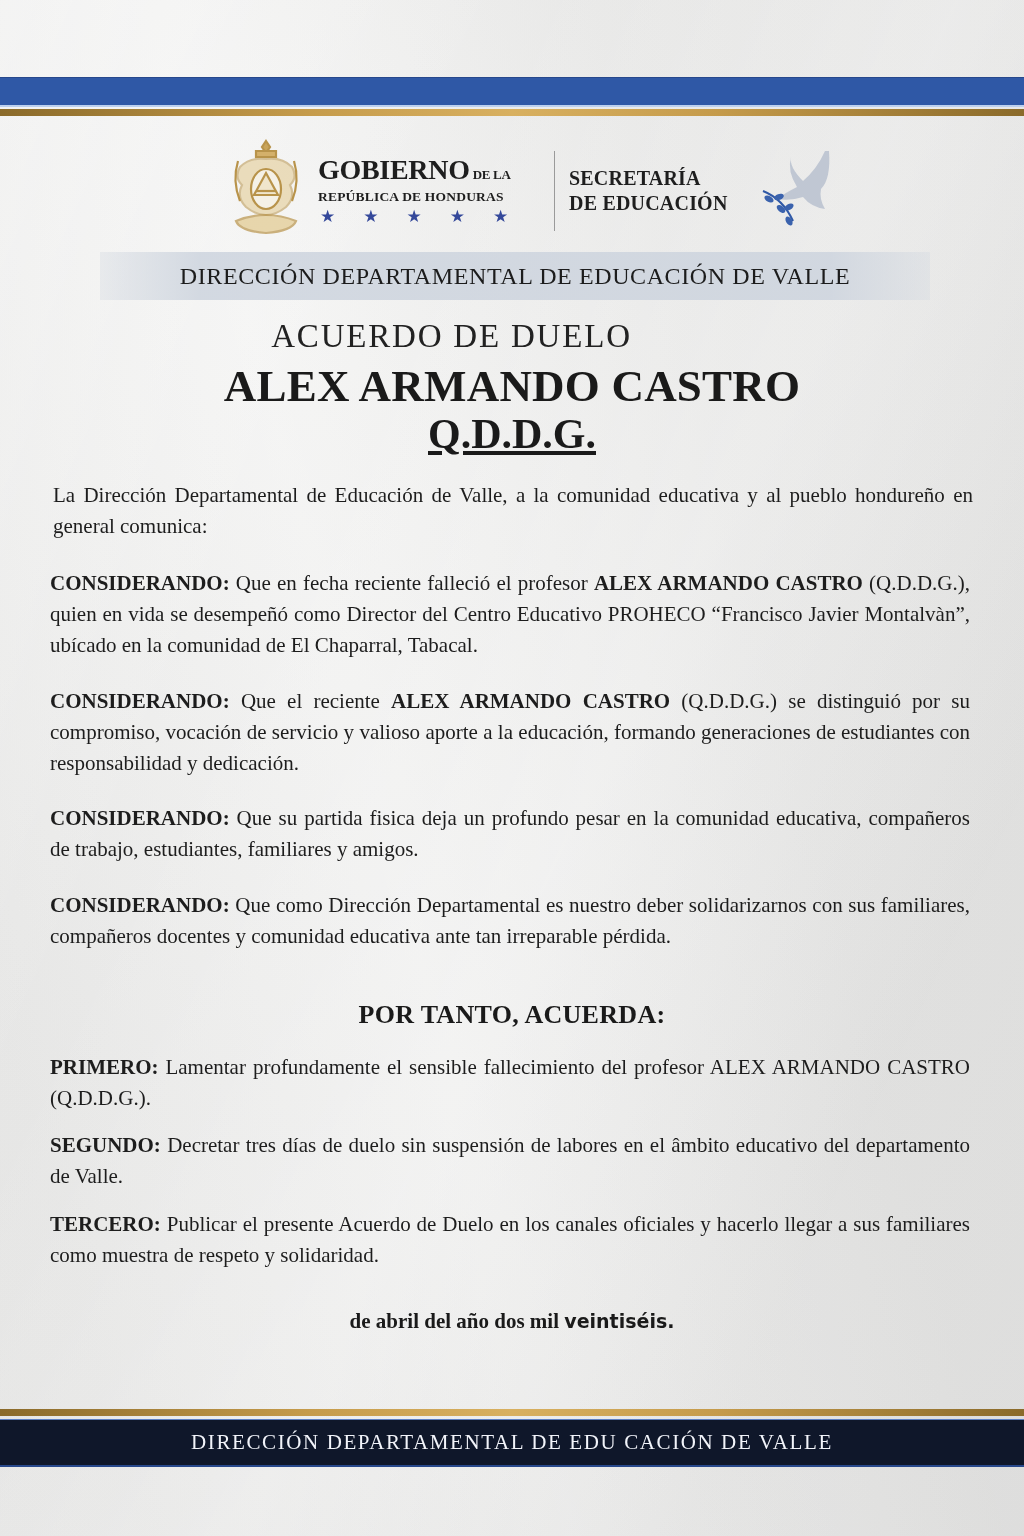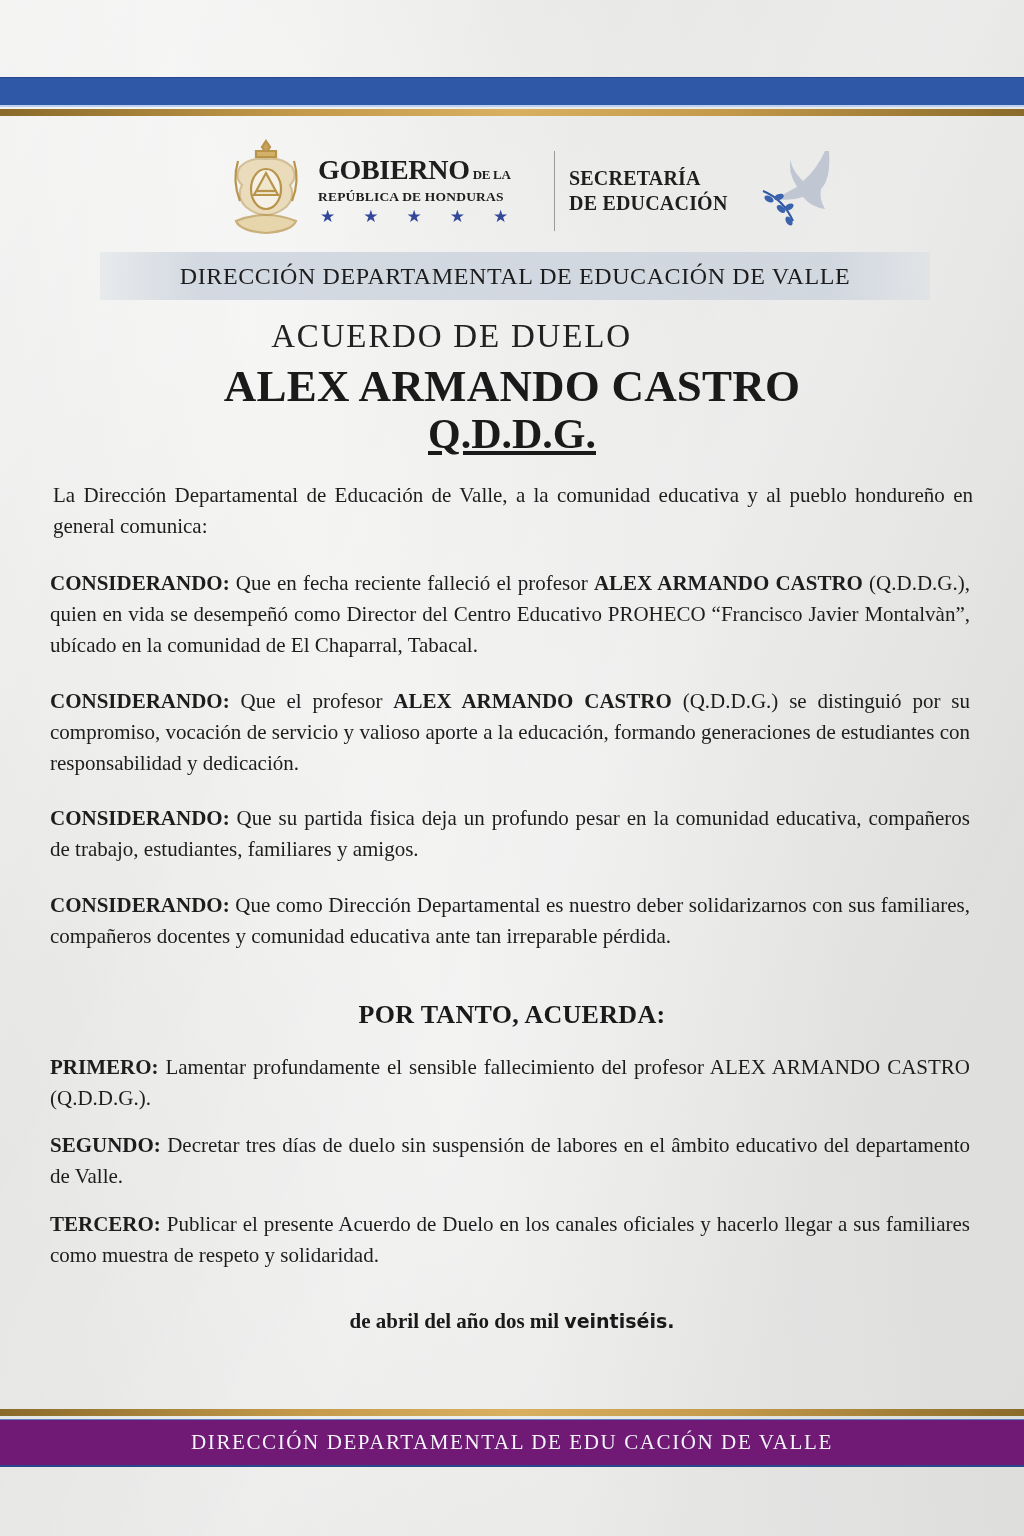--- a/index.html
+++ b/index.html
@@ -12,21 +12,21 @@
   .texture { position:absolute; inset:0; pointer-events:none;
     background:
       linear-gradient(115deg, rgba(255,255,255,0.35) 0%, rgba(0,0,0,0) 30%, rgba(255,255,255,0.25) 55%, rgba(0,0,0,0.02) 80%),
       linear-gradient(75deg, rgba(0,0,0,0.015) 10%, rgba(255,255,255,0.2) 40%, rgba(0,0,0,0.02) 70%);
   }
   .band-top-blue { position:absolute; left:0; top:77px; width:1024px; height:27px; background:#2f58a6; border-top:1px solid #27488c; border-bottom:2px solid #bcd0ef; }
   .band-top-gold { position:absolute; left:0; top:109px; width:1024px; height:7px;
     background:linear-gradient(90deg,#8a6a2a 0%,#c59b4b 30%,#d8b060 50%,#c59b4b 70%,#8a6a2a 100%); }
   .band-bot-gold { position:absolute; left:0; top:1409px; width:1024px; height:7px;
     background:linear-gradient(90deg,#8a6a2a 0%,#c59b4b 30%,#d8b060 50%,#c59b4b 70%,#8a6a2a 100%); }
-  .band-bot-blue { position:absolute; left:0; top:1419px; width:1024px; height:45px; background:#701a75; border-top:1px solid #5d7fc0; border-bottom:2px solid #27488c;
+  .band-bot-blue { position:absolute; left:0; top:1419px; width:1024px; height:45px; background:#0f172a; border-top:1px solid #5d7fc0; border-bottom:2px solid #27488c;
     display:flex; align-items:center; justify-content:center; }
   .footer-text { color:#f2f4fa; font-size:21px; letter-spacing:1.6px; font-family:"Liberation Serif", serif; }
 
   .header { position:absolute; top:135px; left:0; width:1024px; height:110px; }
   .coat { position:absolute; left:226px; top:2px; width:80px; height:104px; }
   .gov-block { position:absolute; left:318px; top:20px; }
   .gov-title { font-weight:bold; font-size:28px; letter-spacing:-0.3px; line-height:30px; color:#1e1e1e; }
   .gov-dela { font-size:13px; font-weight:bold; margin-left:3px; }
   .gov-sub { font-weight:bold; font-size:13.5px; letter-spacing:0.2px; margin-top:-1px; color:#1e1e1e; }
   .stars { display:flex; gap:28px; margin-top:3px; margin-left:2px; color:#34489a; font-size:17px; line-height:18px; }
@@ -121,21 +121,21 @@
 <div class="title2">ALEX ARMANDO CASTRO</div>
 <div class="title3">Q.D.D.G.</div>
 
 <div class="body intro">La Dirección Departamental de Educación de Valle, a la comunidad educativa y al pueblo hondureño en general comunica:</div>
 
 <div class="body c1">
   <b>CONSIDERANDO:</b><span> Que en fecha reciente falleció el profesor </span><b>ALEX ARMANDO CASTRO</b><span> (Q.D.D.G.), quien en vida se desempeñó como Director del Centro Educativo PROHECO “Francisco Javier Montalvàn”, ubícado en la comunidad de El Chaparral, Tabacal.</span>
 </div>
 
 <div class="body c2">
-  <b>CONSIDERANDO:</b><span> Que el profesor </span><b>ALEX ARMANDO CASTRO</b><span> (Q.D.D.G.) se distinguió por su compromiso, vocación de servicio y valioso aporte a la educación, formando generaciones de estudiantes con responsabilidad y dedicación.</span>
+  <b>CONSIDERANDO:</b><span> Que el reciente </span><b>ALEX ARMANDO CASTRO</b><span> (Q.D.D.G.) se distinguió por su compromiso, vocación de servicio y valioso aporte a la educación, formando generaciones de estudiantes con responsabilidad y dedicación.</span>
 </div>
 
 <div class="body c3">
   <b>CONSIDERANDO:</b><span> Que su partida fisica deja un profundo pesar en la comunidad educativa, compañeros de trabajo, estudiantes, familiares y amigos.</span>
 </div>
 
 <div class="body c4">
   <b>CONSIDERANDO:</b><span> Que como Dirección Departamental es nuestro deber solidarizarnos con sus familiares, compañeros docentes y comunidad educativa ante tan irreparable pérdida.</span>
 </div>
 

